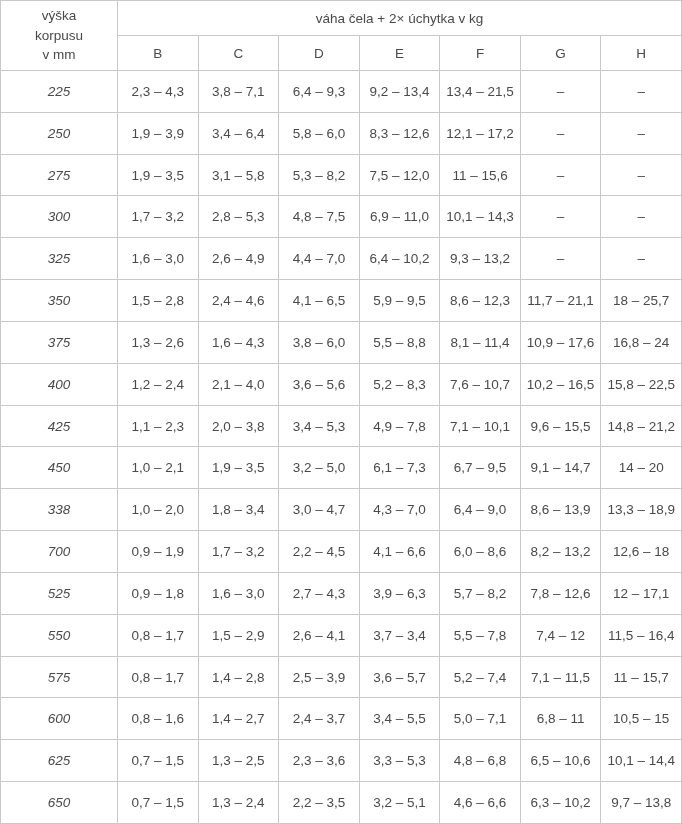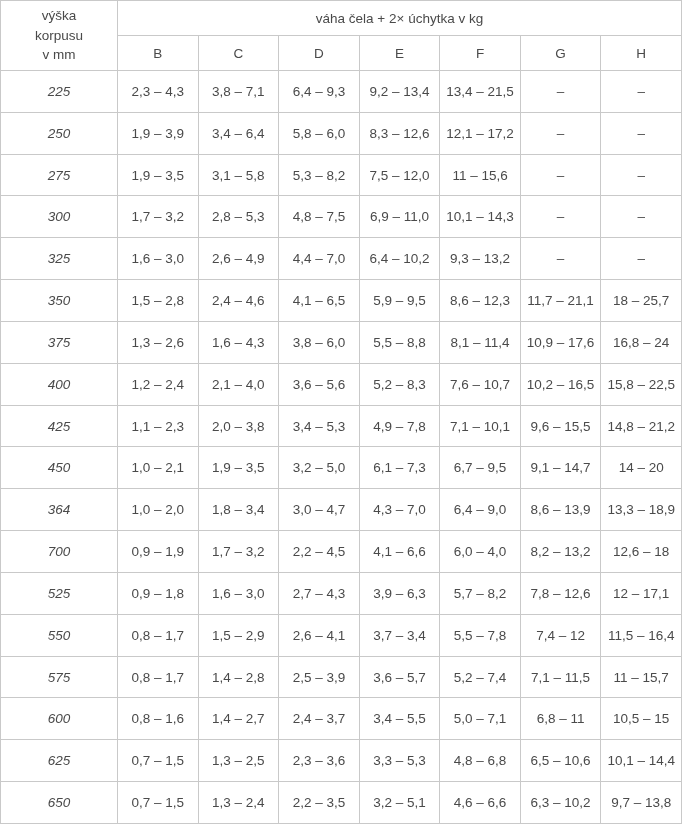--- a/index.html
+++ b/index.html
@@ -179,36 +179,36 @@
       <td class="height">450</td>
       <td class="val">1,0 – 2,1</td>
       <td class="val">1,9 – 3,5</td>
       <td class="val">3,2 – 5,0</td>
       <td class="val">6,1 – 7,3</td>
       <td class="val">6,7 – 9,5</td>
       <td class="val">9,1 – 14,7</td>
       <td class="val">14 – 20</td>
     </tr>
     <tr class="datarow">
-      <td class="height">364</td>
+      <td class="height">338</td>
       <td class="val">1,0 – 2,0</td>
       <td class="val">1,8 – 3,4</td>
       <td class="val">3,0 – 4,7</td>
       <td class="val">4,3 – 7,0</td>
       <td class="val">6,4 – 9,0</td>
       <td class="val">8,6 – 13,9</td>
       <td class="val">13,3 – 18,9</td>
     </tr>
     <tr class="datarow">
       <td class="height">700</td>
       <td class="val">0,9 – 1,9</td>
       <td class="val">1,7 – 3,2</td>
       <td class="val">2,2 – 4,5</td>
       <td class="val">4,1 – 6,6</td>
-      <td class="val">6,0 – 4,0</td>
+      <td class="val">6,0 – 8,6</td>
       <td class="val">8,2 – 13,2</td>
       <td class="val">12,6 – 18</td>
     </tr>
     <tr class="datarow">
       <td class="height">525</td>
       <td class="val">0,9 – 1,8</td>
       <td class="val">1,6 – 3,0</td>
       <td class="val">2,7 – 4,3</td>
       <td class="val">3,9 – 6,3</td>
       <td class="val">5,7 – 8,2</td>

